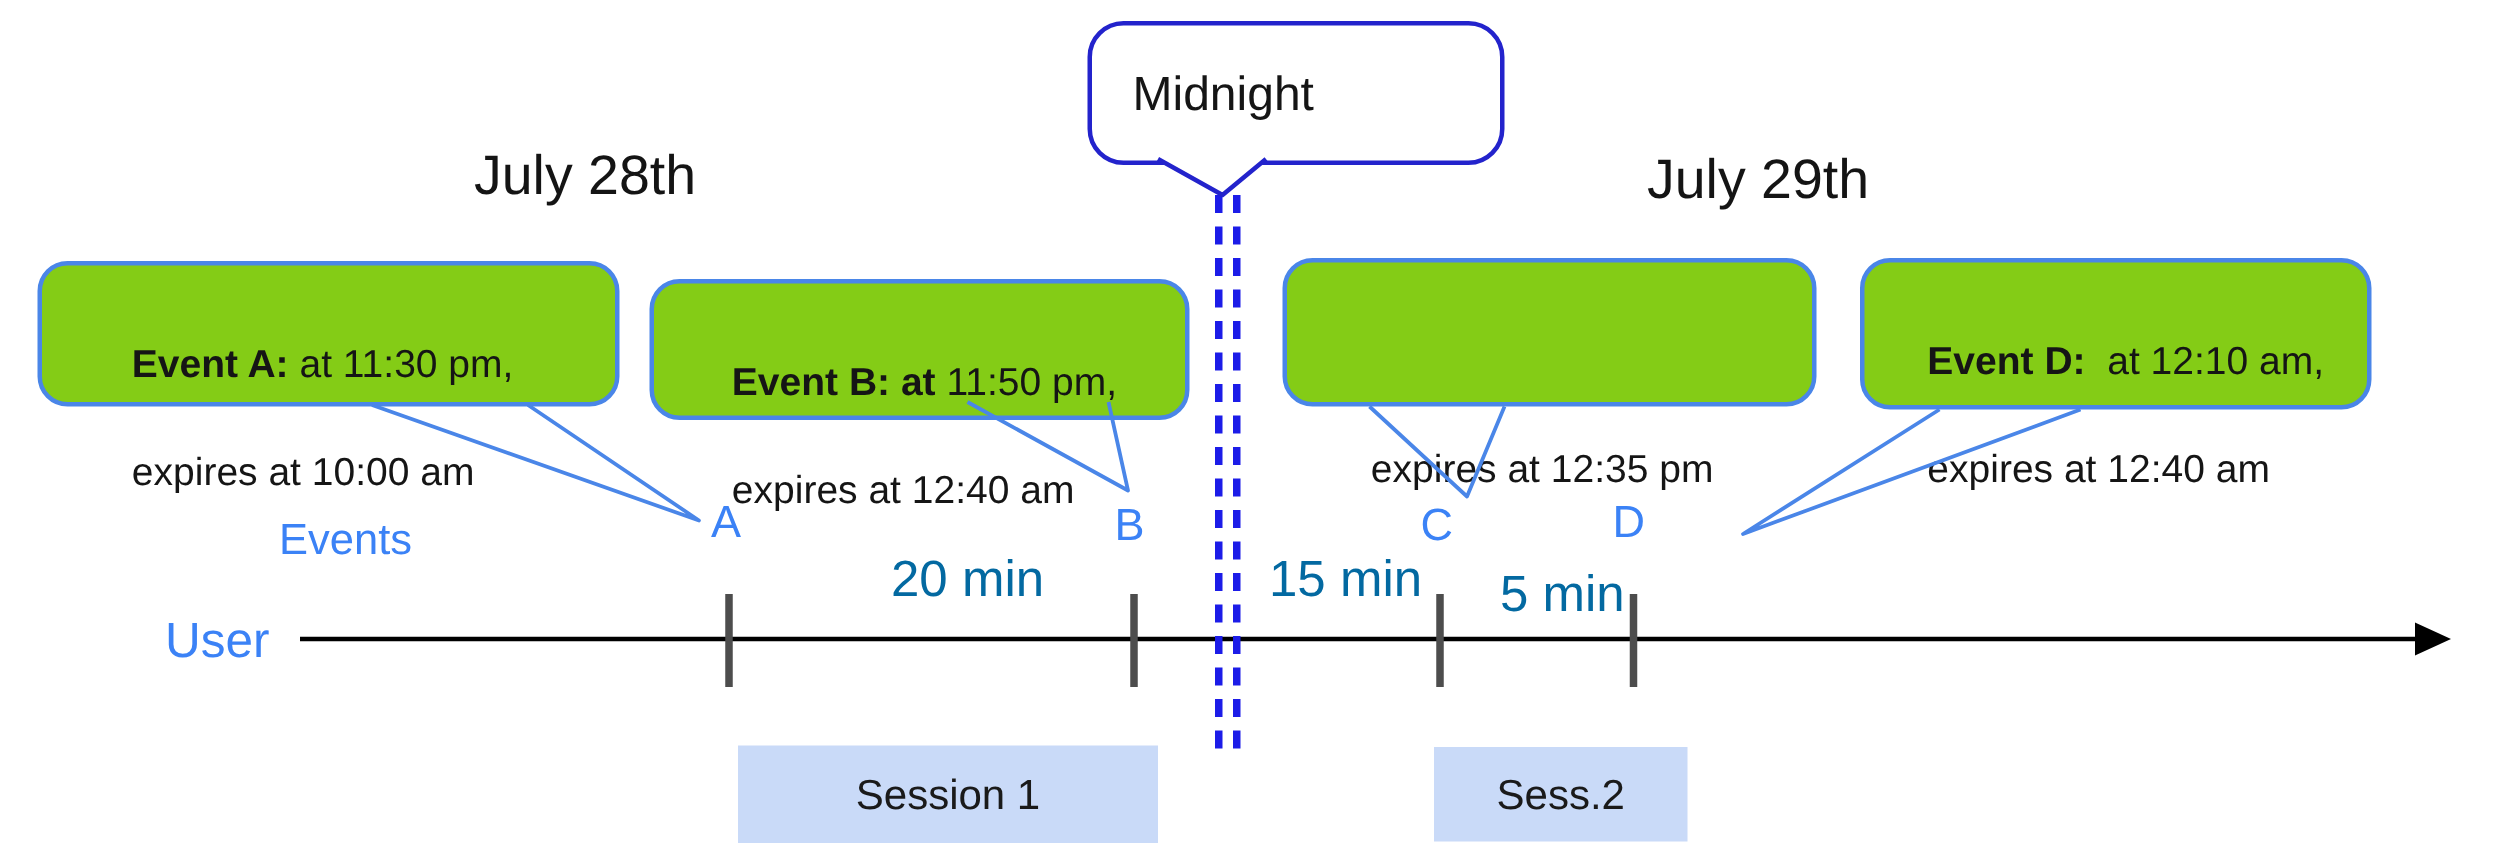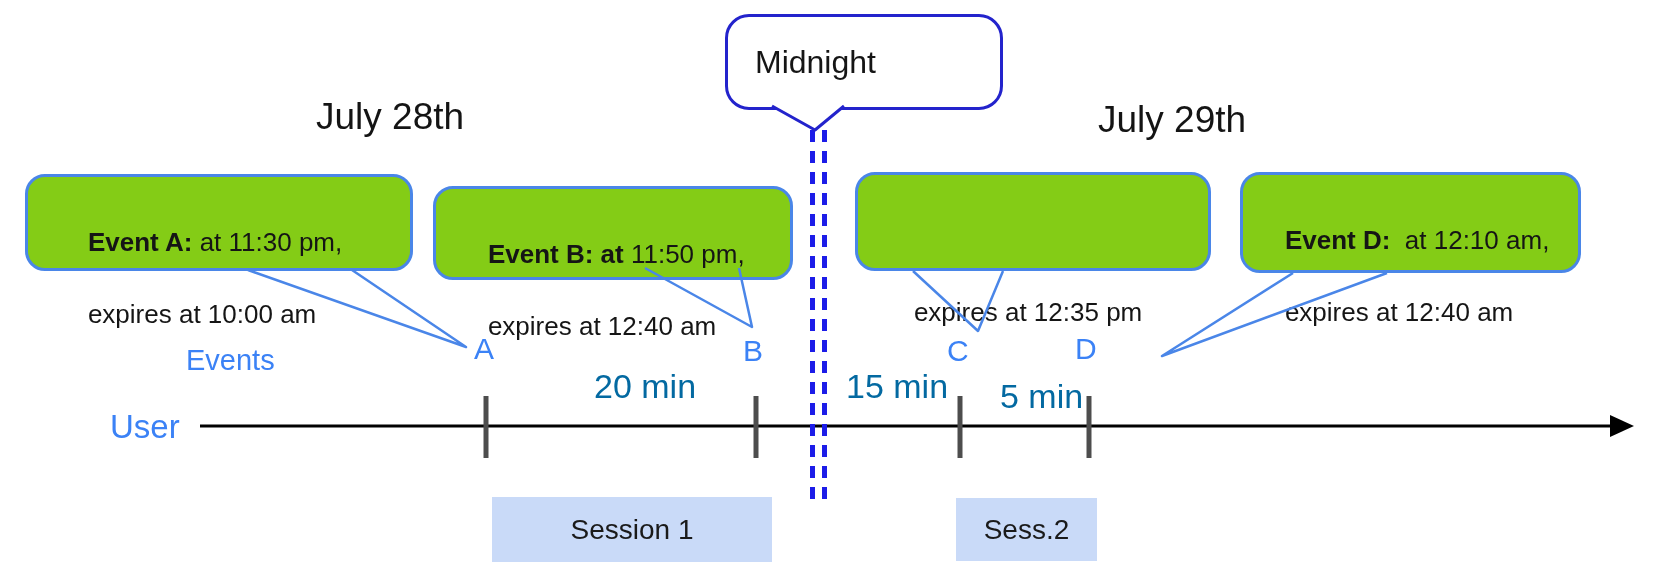--- a/index.html
+++ b/index.html
@@ -36,21 +36,21 @@
   .tick-d{left:1075px;top:332px;}
   .interval{font-size:34px;color:#0369a1;margin-top:16px;}
   .int-ab{left:594px;top:351px;}
   .int-bc{left:846px;top:351px;}
   .int-cd{left:1000px;top:361px;}
   .session{
     position:absolute;background:#c9daf8;z-index:1;display:flex;align-items:center;
     justify-content:center;font-size:28px;color:#1a1a1a;
   }
   .session-1{left:480px;top:497px;width:280px;height:65px;margin-left:12px;}
-  .session-2{left:956px;top:498px;width:141px;height:63px;}
+  .session-2{left:956px;top:498px;width:169px;height:63px;}
 </style>
 </head>
 <body>
 
 <div class="canvas">
 
   <svg class="overlay" width="1668" height="578" viewBox="0 0 1668 578">
 
     <line x1="200" y1="426" x2="1614" y2="426" stroke="#000" stroke-width="3"></line>
     <polygon points="1610,415 1634,426 1610,437" fill="#000"></polygon>

